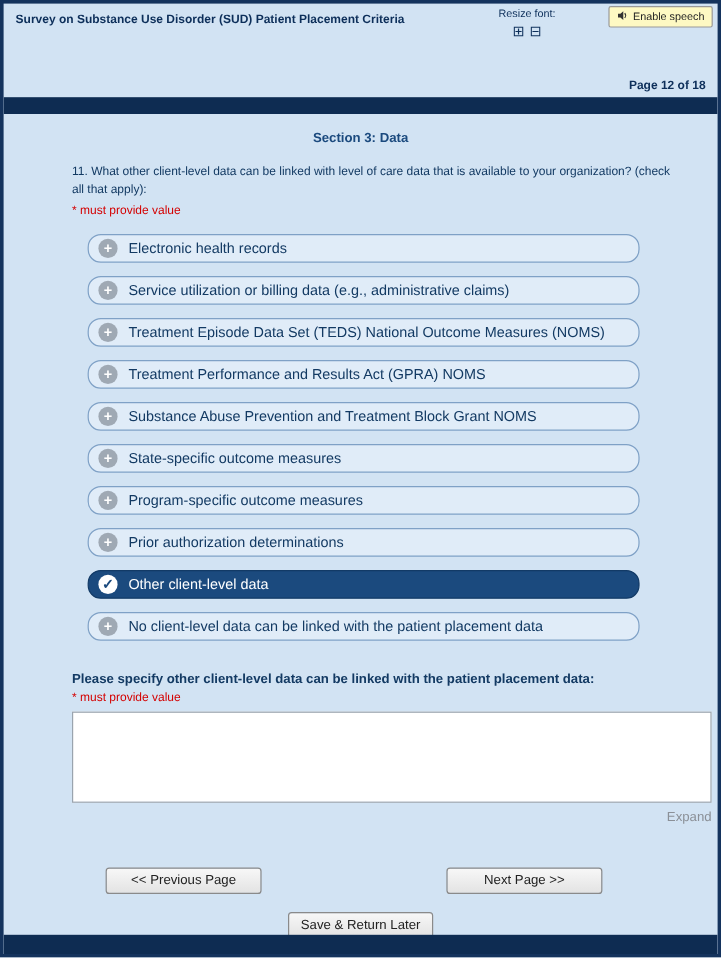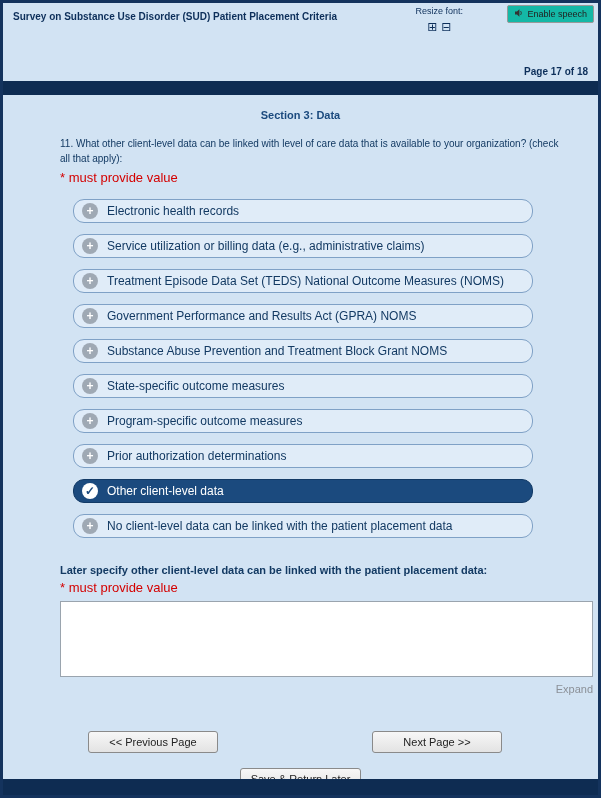--- a/index.html
+++ b/index.html
@@ -13,32 +13,32 @@
   .title{width:440px;font-size:10px;font-weight:bold;color:#0d2f5a;line-height:1.25;}
   .resize-block{position:absolute;top:3px;right:135px;text-align:center;}
   .resize-label{font-size:9px;color:#0d2f5a;}
   .resize-icons{margin-top:1px;}
   .resize-icons button{
     background:none;border:none;padding:0 2px;font-size:12px;color:#0d2f5a;cursor:pointer;
     font-family:"DejaVu Sans",sans-serif;line-height:1;
   }
   .speech-btn{
     position:absolute;top:2px;right:4px;font-size:9px;color:#222;
-    background:#14b8a6;border:1px solid #999;border-radius:2px;padding:2px 6px;
+    background:#fef9c3;border:1px solid #999;border-radius:2px;padding:2px 6px;
     display:flex;align-items:center;gap:3px;cursor:pointer;
   }
   .page-indicator{position:absolute;right:10px;bottom:4px;font-size:10px;font-weight:bold;color:#0d2f5a;}
   
   .bar{width:100%;height:14px;background:#0e2c52;}
   .footer-bar{position:absolute;left:0;bottom:0;width:100%;height:16px;background:#0e2c52;}
   
   .section-title{text-align:center;margin-top:14px;font-size:11px;font-weight:bold;color:#1b4a7e;}
   
   .question{margin:16px 30px 0 57px;font-size:10px;color:#133a63;line-height:1.45;width:510px;}
-  .required{margin:4px 0 0 57px;font-size:13px;color:#d40000;}
+  .required{margin:4px 0 0 57px;font-size:10px;color:#d40000;}
   
   .options{margin:14px 0 0 70px;width:460px;}
   .pill{
     box-sizing:border-box;display:flex;align-items:center;gap:9px;
     border:1px solid #7fa1c6;border-radius:11px;background:#e0ecf8;
     padding:3px 8px;margin-bottom:11px;min-height:24px;cursor:pointer;
   }
   .pill .icon{
     flex:0 0 auto;width:16px;height:16px;border-radius:50%;
     background:#9fa9b4;color:#ffffff;font-size:12px;font-weight:bold;
@@ -85,21 +85,21 @@
     <div class="speech-btn">
       <span>
         <svg width="10" height="10" viewBox="0 0 10 10">
           <polygon points="1,3.4 3,3.4 5.4,1.3 5.4,8.7 3,6.6 1,6.6" fill="#333"></polygon>
           <path d="M6.6 3 Q 8.2 5 6.6 7" stroke="#333" fill="none" stroke-width="0.9"></path>
         </svg>
       </span>
       <span>Enable speech</span>
     </div>
 
-    <div class="page-indicator">Page 17 of 18</div>
+    <div class="page-indicator">Page 12 of 18</div>
   </div>
 
   <div class="bar"></div>
 
   <div class="section-title">Section 3: Data</div>
 
   <div class="question">11. What other client-level data can be linked with level of care data that is available to your organization? (check all that apply):</div>
   <div class="required">* must provide value</div>
 
   <div class="options">
@@ -113,21 +113,21 @@
       <span class="opt-label">Service utilization or billing data (e.g., administrative claims)</span>
     </div>
 
     <div class="pill">
       <span class="icon">+</span>
       <span class="opt-label">Treatment Episode Data Set (TEDS) National Outcome Measures (NOMS)</span>
     </div>
 
     <div class="pill">
       <span class="icon">+</span>
-      <span class="opt-label">Government Performance and Results Act (GPRA) NOMS</span>
+      <span class="opt-label">Treatment Performance and Results Act (GPRA) NOMS</span>
     </div>
 
     <div class="pill">
       <span class="icon">+</span>
       <span class="opt-label">Substance Abuse Prevention and Treatment Block Grant NOMS</span>
     </div>
 
     <div class="pill">
       <span class="icon">+</span>
       <span class="opt-label">State-specific outcome measures</span>
@@ -147,21 +147,21 @@
       <span class="icon">✓</span>
       <span class="opt-label">Other client-level data</span>
     </div>
 
     <div class="pill">
       <span class="icon">+</span>
       <span class="opt-label">No client-level data can be linked with the patient placement data</span>
     </div>
   </div>
 
-  <div class="specify-label">Later specify other client-level data can be linked with the patient placement data:</div>
+  <div class="specify-label">Please specify other client-level data can be linked with the patient placement data:</div>
   <div class="required">* must provide value</div>
   <textarea class="specify-area" style=""></textarea>
   <div class="expand-row">
     <span class="expand-link">Expand</span>
   </div>
 
   <div class="nav-row">
     <button class="btn">&lt;&lt; Previous Page</button>
     <button class="btn">Next Page &gt;&gt;</button>
   </div>

